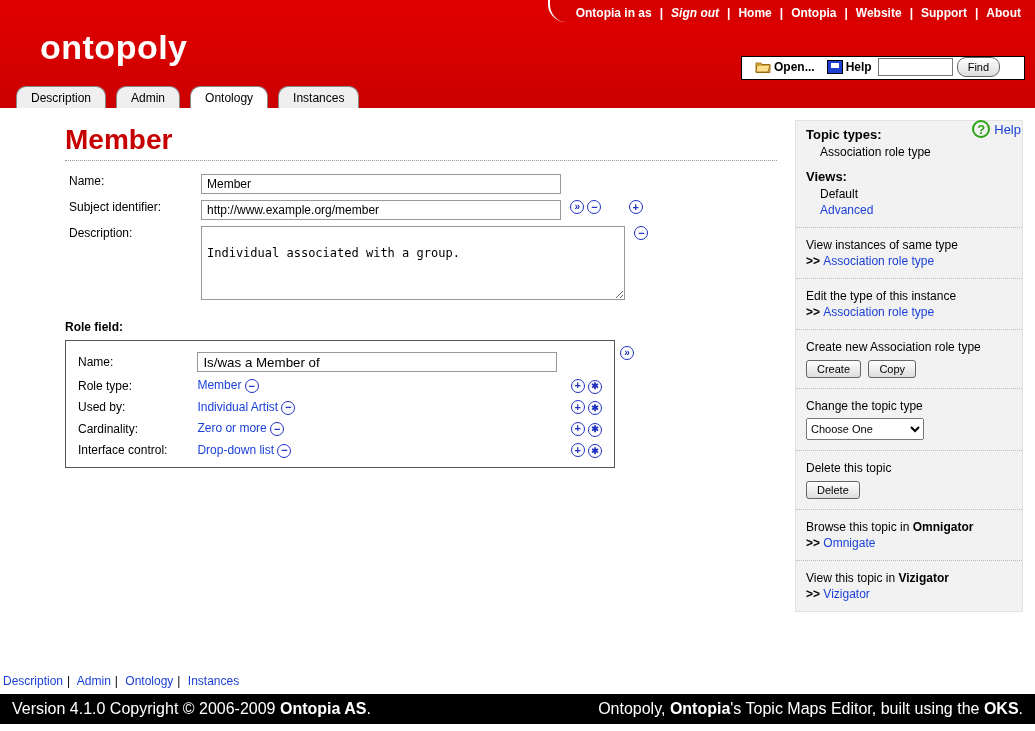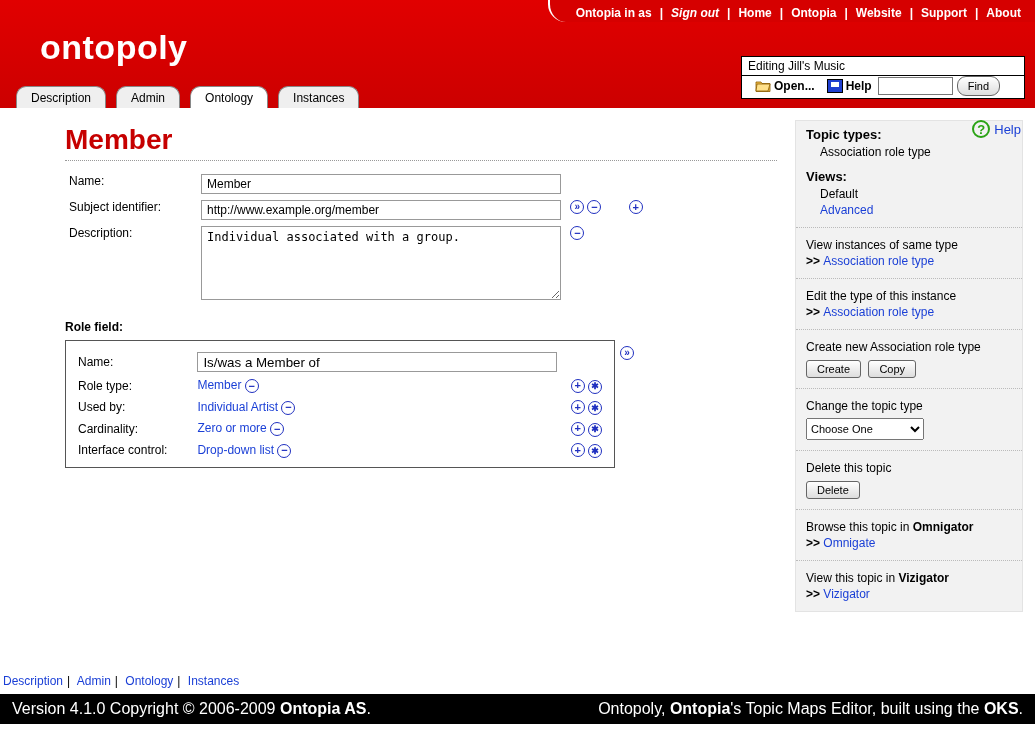--- a/index.html
+++ b/index.html
@@ -31,21 +31,21 @@
   .main { flex:1; padding: 12px 18px 12px 18px; min-width:0;}
   .main h1 { color:#c60000; font-size:28px; font-weight:bold; margin-bottom:4px;}
   .dotted { border-top:1px dotted #999; margin-bottom:10px;}
   .help { position:absolute; right:14px; top:120px; display:flex; align-items:center; gap:4px; font-size:13px;}
   .help .qmark { width:18px;height:18px;border:2px solid #2aa314;border-radius:50%;display:inline-flex;align-items:center;justify-content:center;color:#2aa314;font-weight:bold;font-size:13px;}
 
   .form-table { width: 100%; border-collapse: collapse; }
   .form-table td { padding: 3px 4px; vertical-align: top; font-size:12px;}
   .form-table td.label { width: 132px; white-space:nowrap;}
   .form-table input[type=text] { width: 360px; height:20px; border:1px solid #999; padding:2px 5px; font-size:12px;}
-  .form-table textarea { width:360px; height:74px; border:1px solid #999; padding:3px 5px; font-size:12px; resize:vertical;}
+  .form-table textarea { width:424px; height:74px; border:1px solid #999; padding:19px 5px; font-size:12px; resize:vertical;}
   .icon-btns { display:inline-flex; gap:3px; margin-left:6px; vertical-align:top;}
   .ib { width:14px;height:14px;border:1.5px solid #2030c0;border-radius:50%;display:inline-flex;align-items:center;justify-content:center;font-size:11px;color:#2030c0;cursor:pointer;font-weight:bold; line-height:1;}
   .ib.arrow::before{content:"»";font-size:10px;}
   .ib.minus::before{content:"−";}
   .ib.plus::before{content:"+";}
   .ib.star::before{content:"✱";font-size:9px;}
 
   .section-title { font-weight:bold; margin:14px 0 6px; }
   .role-box { border:1px solid #555; padding:8px 10px 6px; background:#fff; position:relative; max-width:550px;}
   .role-box .rb-arrow { position:absolute; right:-20px; top:4px;}
@@ -96,21 +96,20 @@
   <div class="brand">ontopoly</div>
 
   <div class="tabs">
     <div class="tab inactive">Description</div>
     <div class="tab inactive">Admin</div>
     <div class="tab">Ontology</div>
     <div class="tab inactive">Instances</div>
   </div>
 
   <div class="editing-box">
-    <div class="editing-title">Editing Jill's Music</div>
     <div class="editing-row">
       <span class="icon-folder">
         <svg viewBox="0 0 16 14">
             <path fill="#f6c14a" stroke="#8a5a00" stroke-width="0.8" d="M1 3h5l1 1.5h8v8H1z"></path>
             <path fill="#ffe08a" stroke="#8a5a00" stroke-width="0.8" d="M2 5h13l-2 7H1z"></path>
           </svg>
       </span>
       <a href="#" class="lbl" style="color:#000;">Open...</a>
       <span class="icon-disk"></span>
       <a href="#" class="lbl" style="color:#000;">Help</a>

